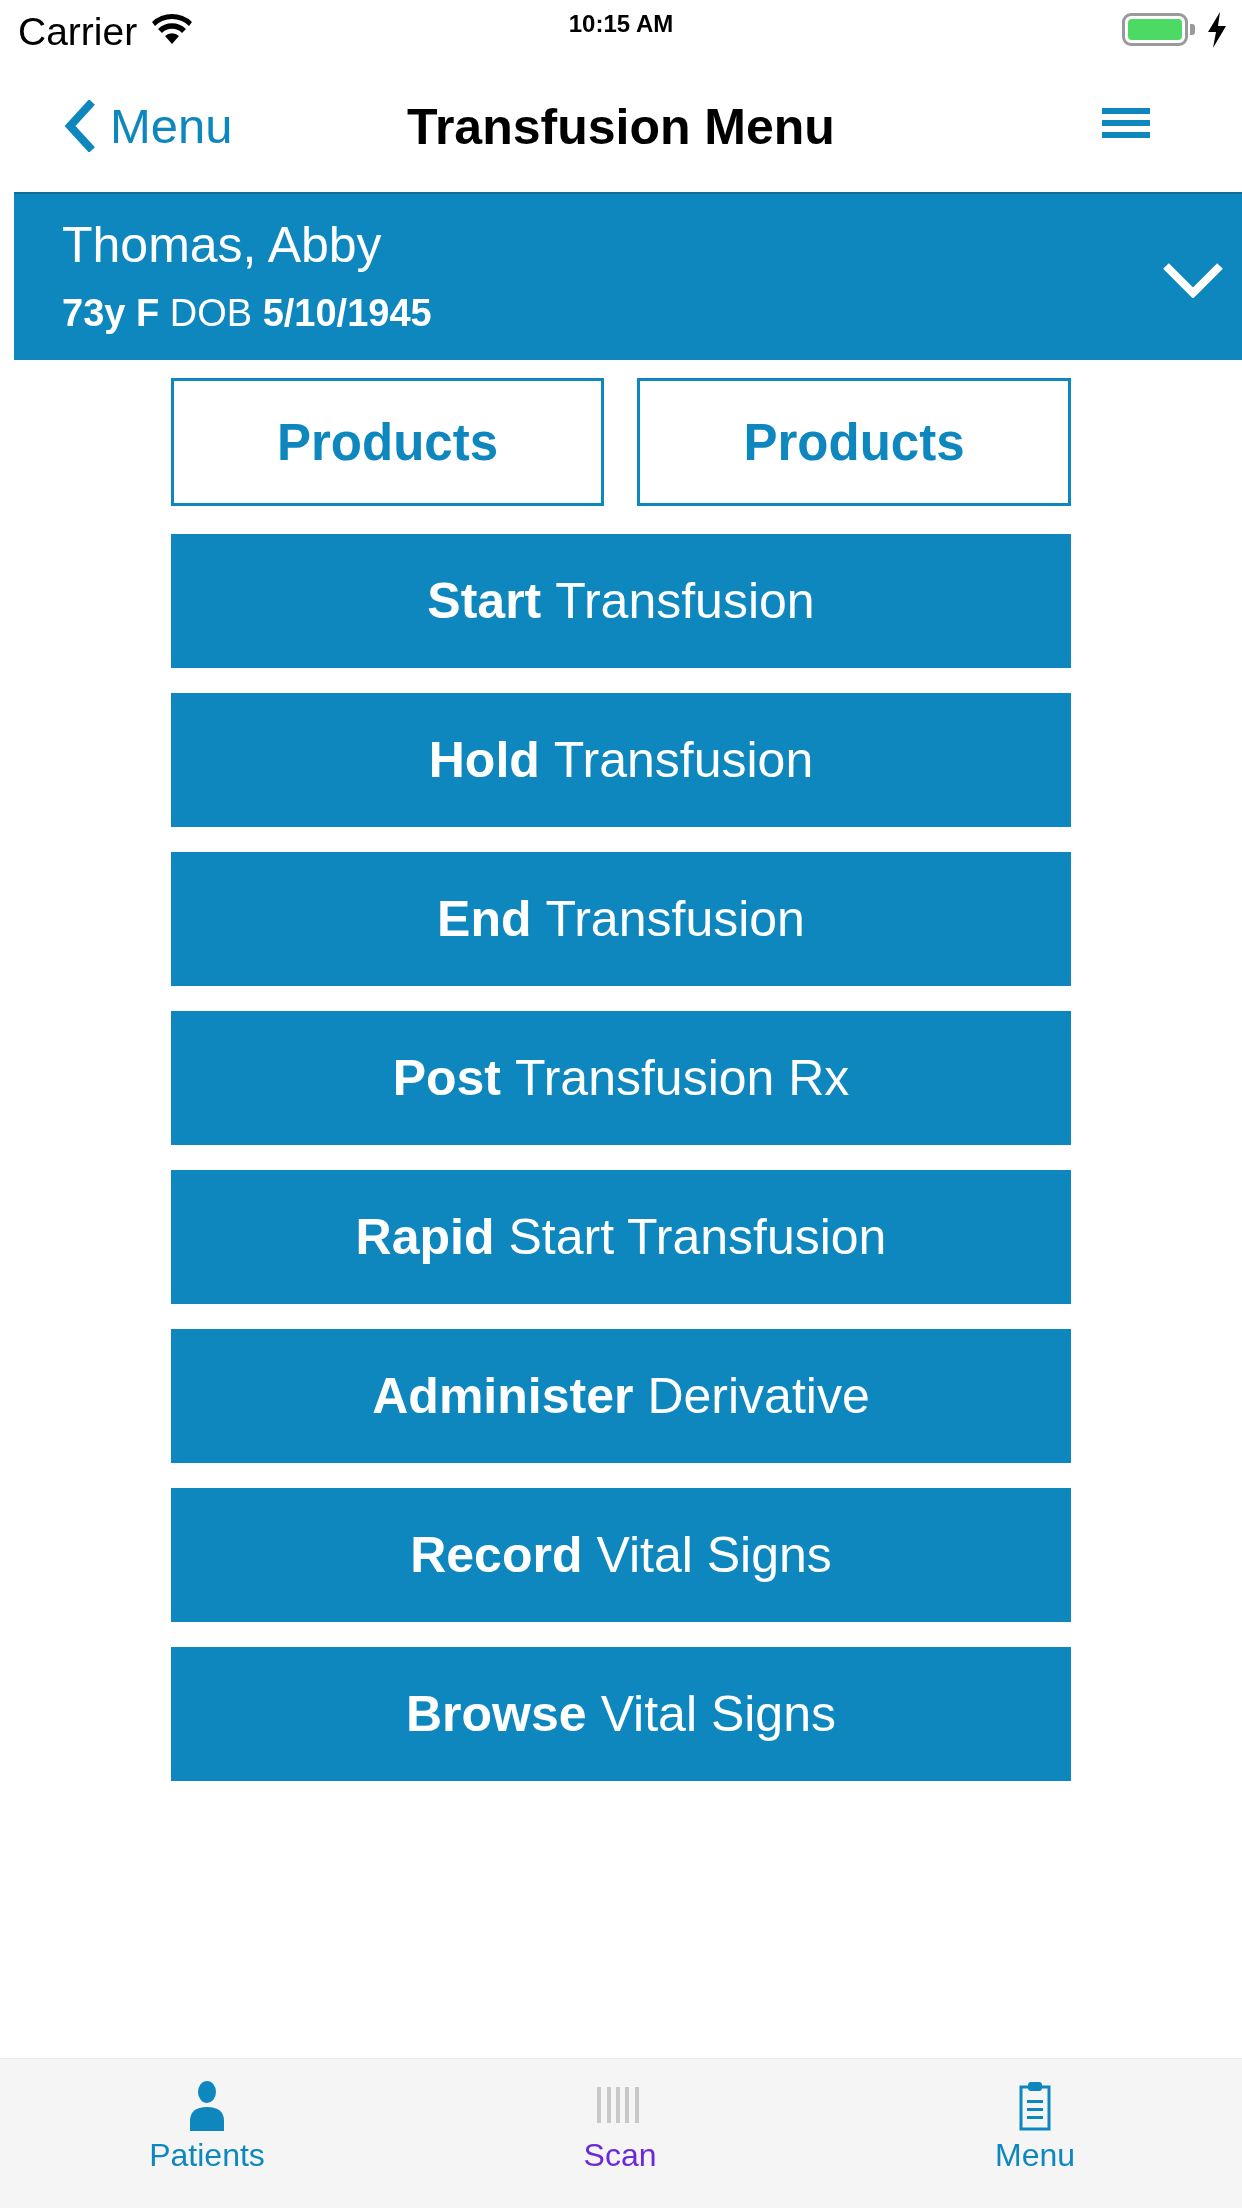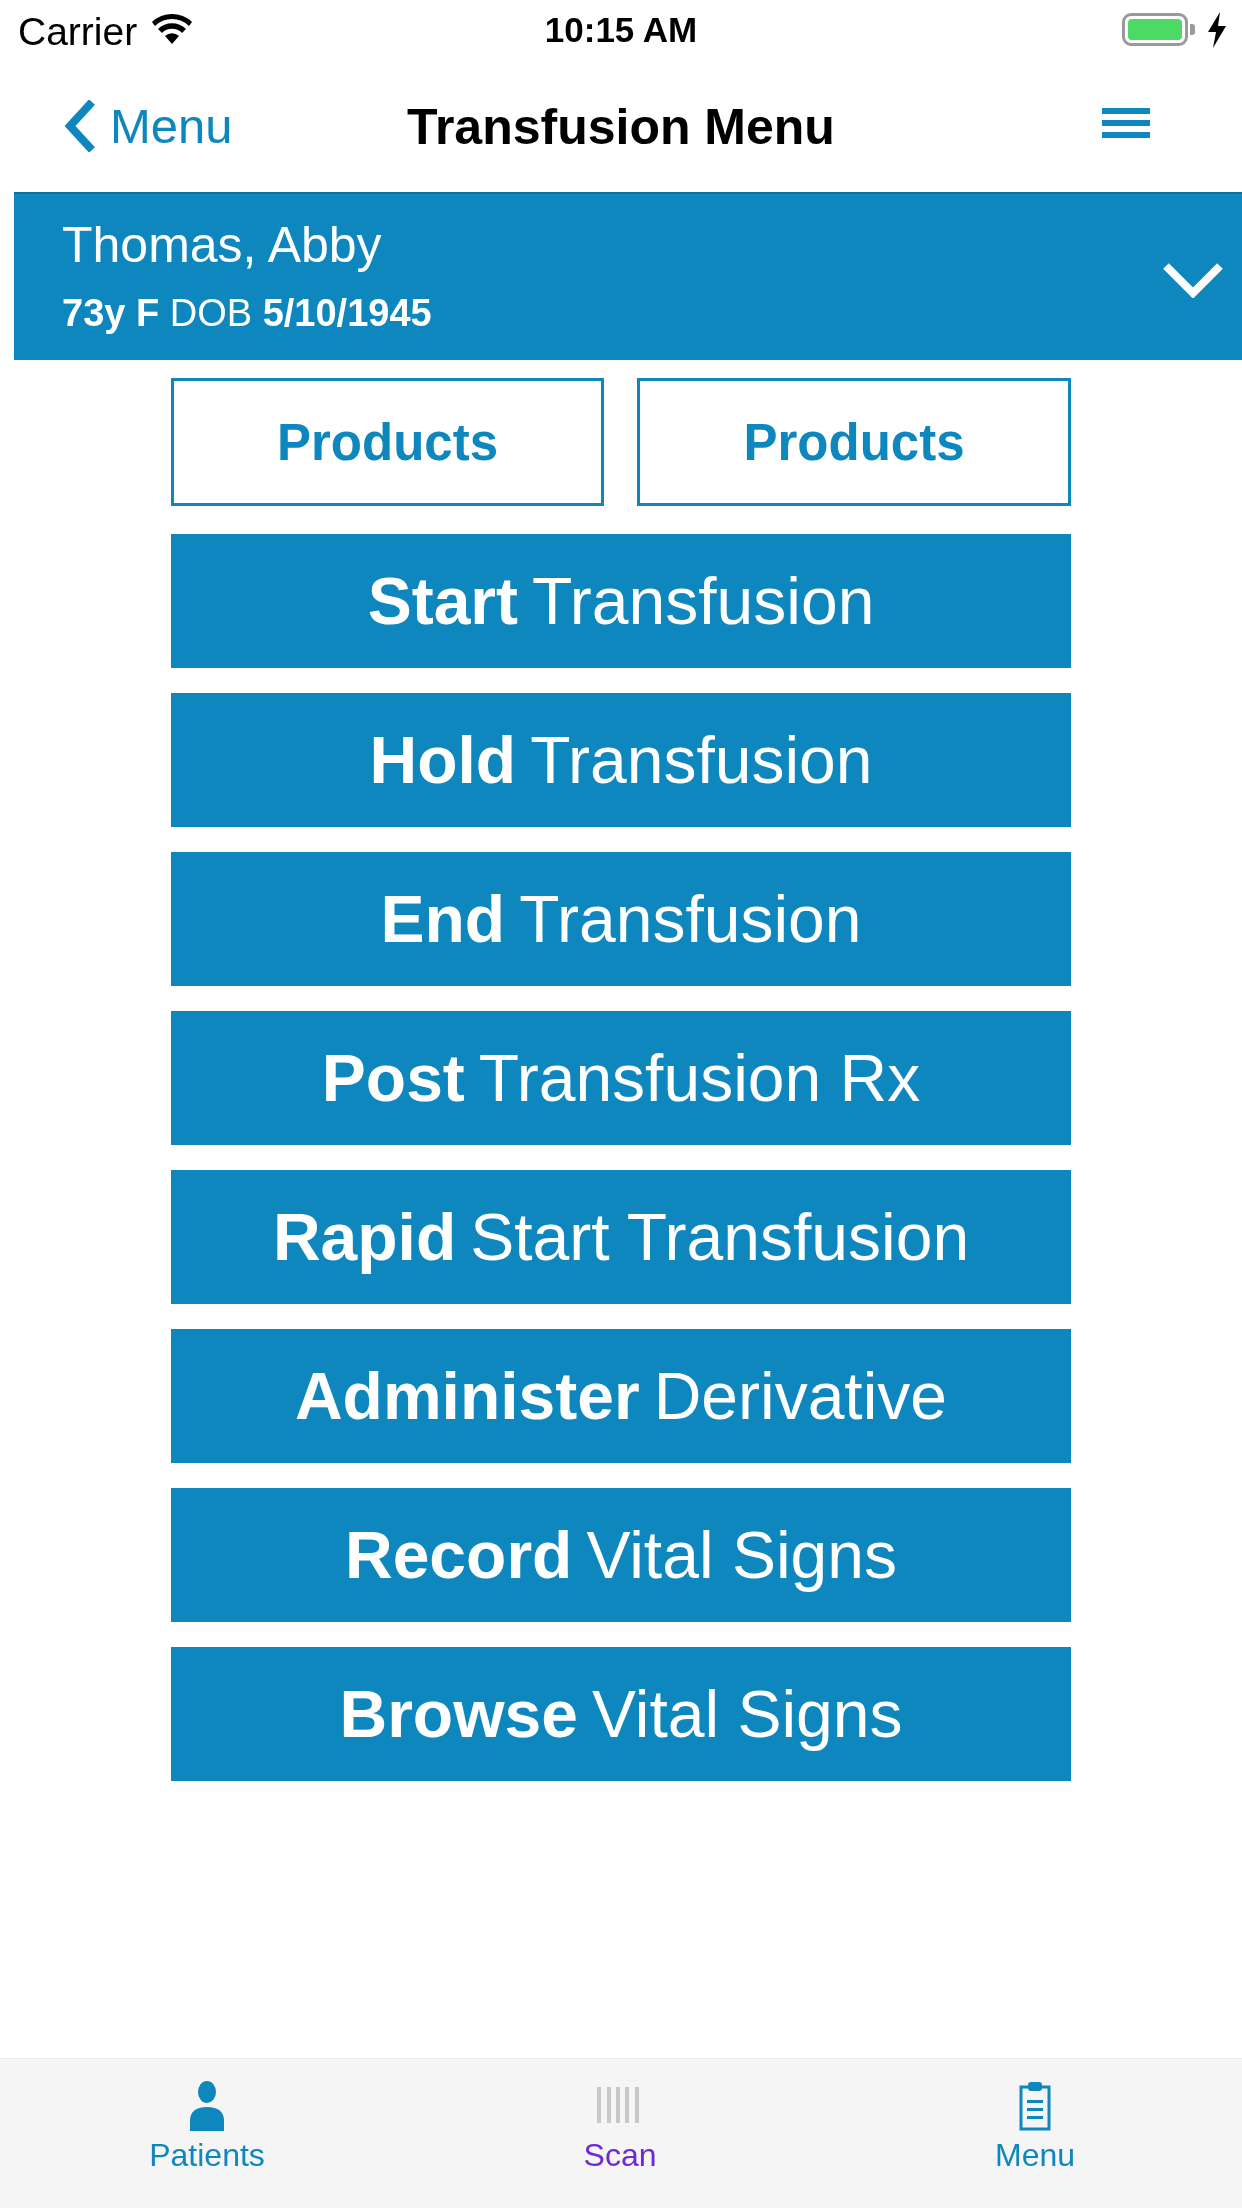--- a/index.html
+++ b/index.html
@@ -3,21 +3,21 @@
 <meta charset="utf-8">
 <style>
   * { box-sizing: border-box; margin: 0; padding: 0; }
   html, body { width: 1242px; height: 2208px; background: #ffffff; overflow: hidden; }
   body { position: relative; font-family: "Liberation Sans", "DejaVu Sans", sans-serif; color: #000; }
 
   
   .status-bar { position: absolute; left: 0; top: 0; width: 1242px; height: 60px; }
   .carrier { position: absolute; left: 18px; top: 10px; font-size: 39px; color: #000; }
   .wifi { position: absolute; left: 152px; top: 14px; width: 40px; height: 32px; }
-  .clock { position: absolute; left: 0; width: 1242px; top: 10px; text-align: center; font-size: 35px; font-weight: bold; }
+  .clock { position: absolute; left: 0; width: 1242px; top: 10px; text-align: center; font-size: 24px; font-weight: bold; }
   .battery { position: absolute; left: 1122px; top: 13px; width: 66px; height: 33px; border: 3px solid #9a9a9a; border-radius: 9px; padding: 3px; }
   .battery-fill { width: 100%; height: 100%; background: #4cd964; border-radius: 4px; }
   .battery-nub { position: absolute; left: 1190px; top: 24px; width: 5px; height: 11px; background: #9a9a9a; border-radius: 0 3px 3px 0; }
   .bolt { position: absolute; left: 1206px; top: 12px; width: 22px; height: 36px; }
 
   
   .nav-bar { position: absolute; left: 0; top: 60px; width: 1242px; height: 132px; }
   .back-button { position: absolute; left: 64px; top: 38px; height: 56px; display: flex; align-items: center; cursor: pointer; }
   .back-chevron { width: 34px; height: 52px; margin-right: 12px; }
   .back-label { font-size: 49px; color: #0e87be; }
@@ -32,21 +32,21 @@
   .patient-info .b { font-weight: bold; }
   .expand-chevron { position: absolute; left: 1148px; top: 68px; width: 62px; height: 36px; }
 
   
   .outline-btn { position: absolute; top: 378px; height: 128px; border: 3px solid #0e87be; background: #fff; color: #0e87be; font-size: 51px; font-weight: bold; display: flex; align-items: center; justify-content: center; cursor: pointer; }
   .btn-results { left: 171px; width: 433px; }
   .btn-products { left: 637px; width: 434px; }
 
   
   .action-list { position: absolute; left: 171px; top: 534px; width: 900px; }
-  .action-btn { height: 134px; margin-bottom: 25px; background: #0e87be; color: #fff; display: flex; align-items: center; justify-content: center; font-size: 66px; cursor: pointer; }
+  .action-btn { height: 134px; margin-bottom: 25px; background: #0e87be; color: #fff; display: flex; align-items: center; justify-content: center; font-size: 50px; cursor: pointer; }
   .action-btn .verb { font-weight: bold; margin-right: 14px; }
 
   
   .tab-bar { position: absolute; left: 0; top: 2058px; width: 1242px; height: 150px; background: #f5f5f5; border-top: 1px solid #eaeaea; }
   .tab { position: absolute; top: 0; width: 260px; height: 150px; display: flex; flex-direction: column; align-items: center; cursor: pointer; }
   .tab-icon { margin-top: 22px; width: 50px; height: 50px; }
   .tab-label { margin-top: 6px; font-size: 32px; }
   .tab-patients { left: 77px; }
   .tab-scan { left: 490px; }
   .tab-menu { left: 905px; }

